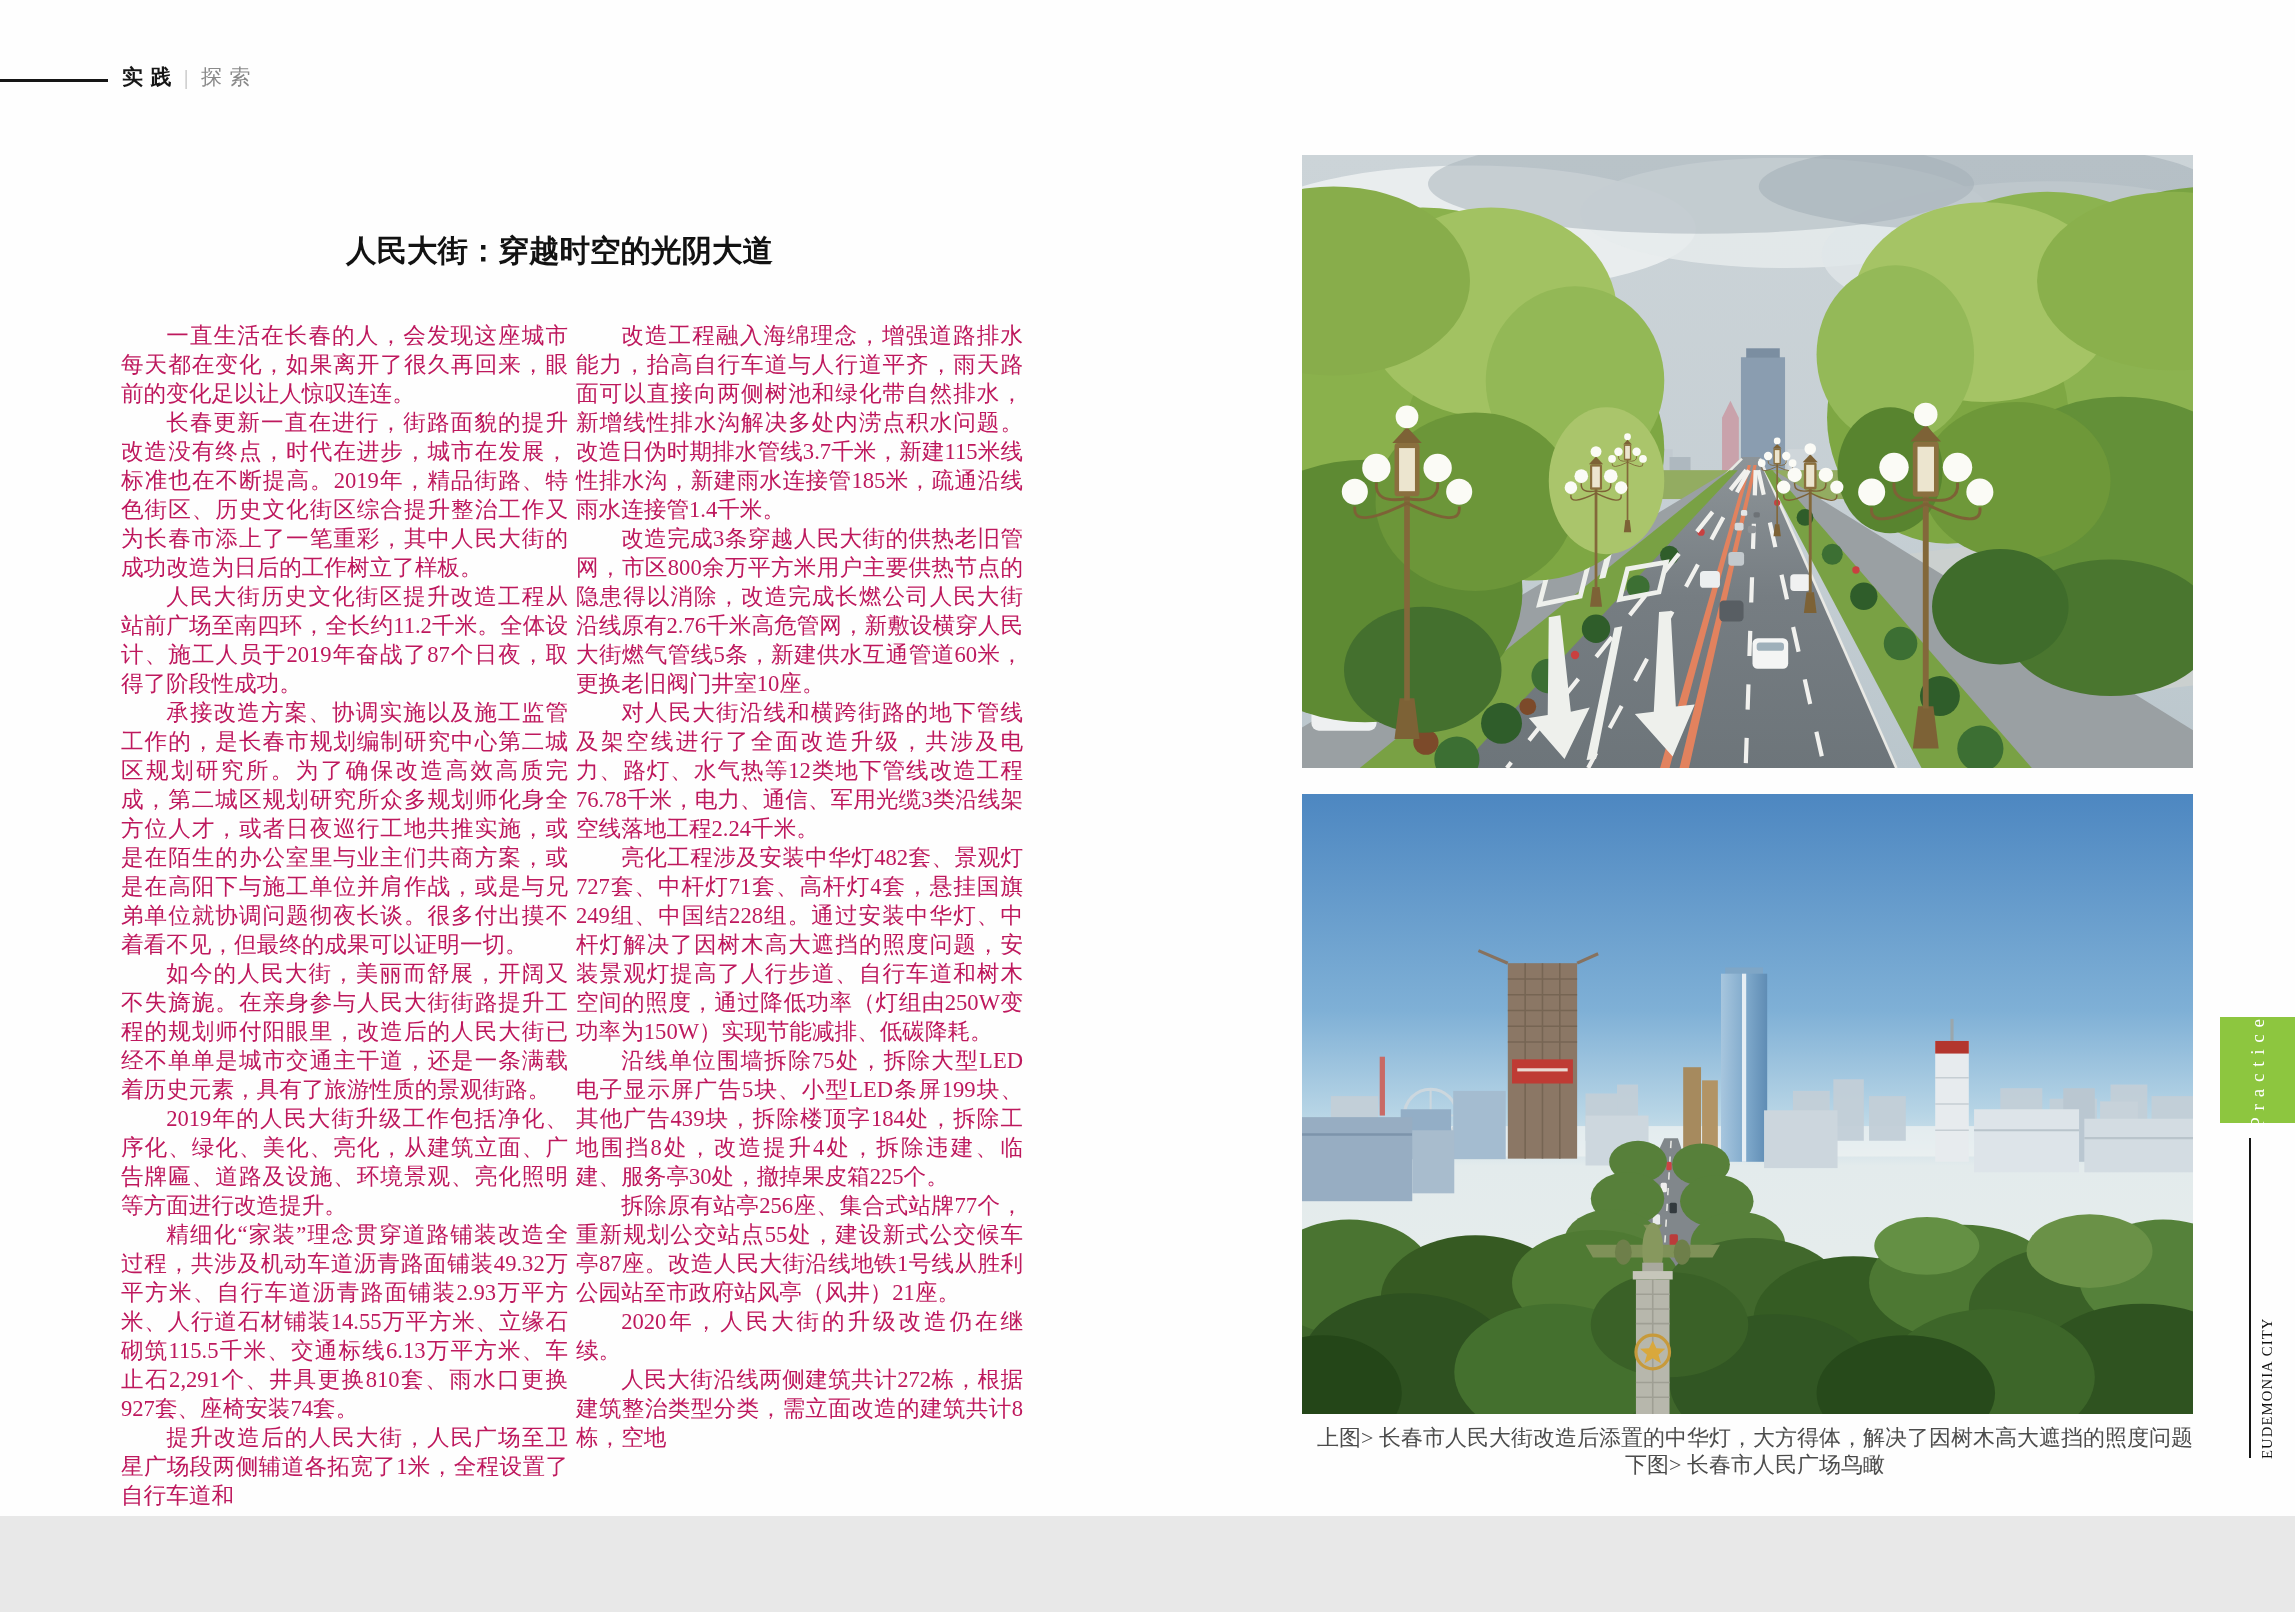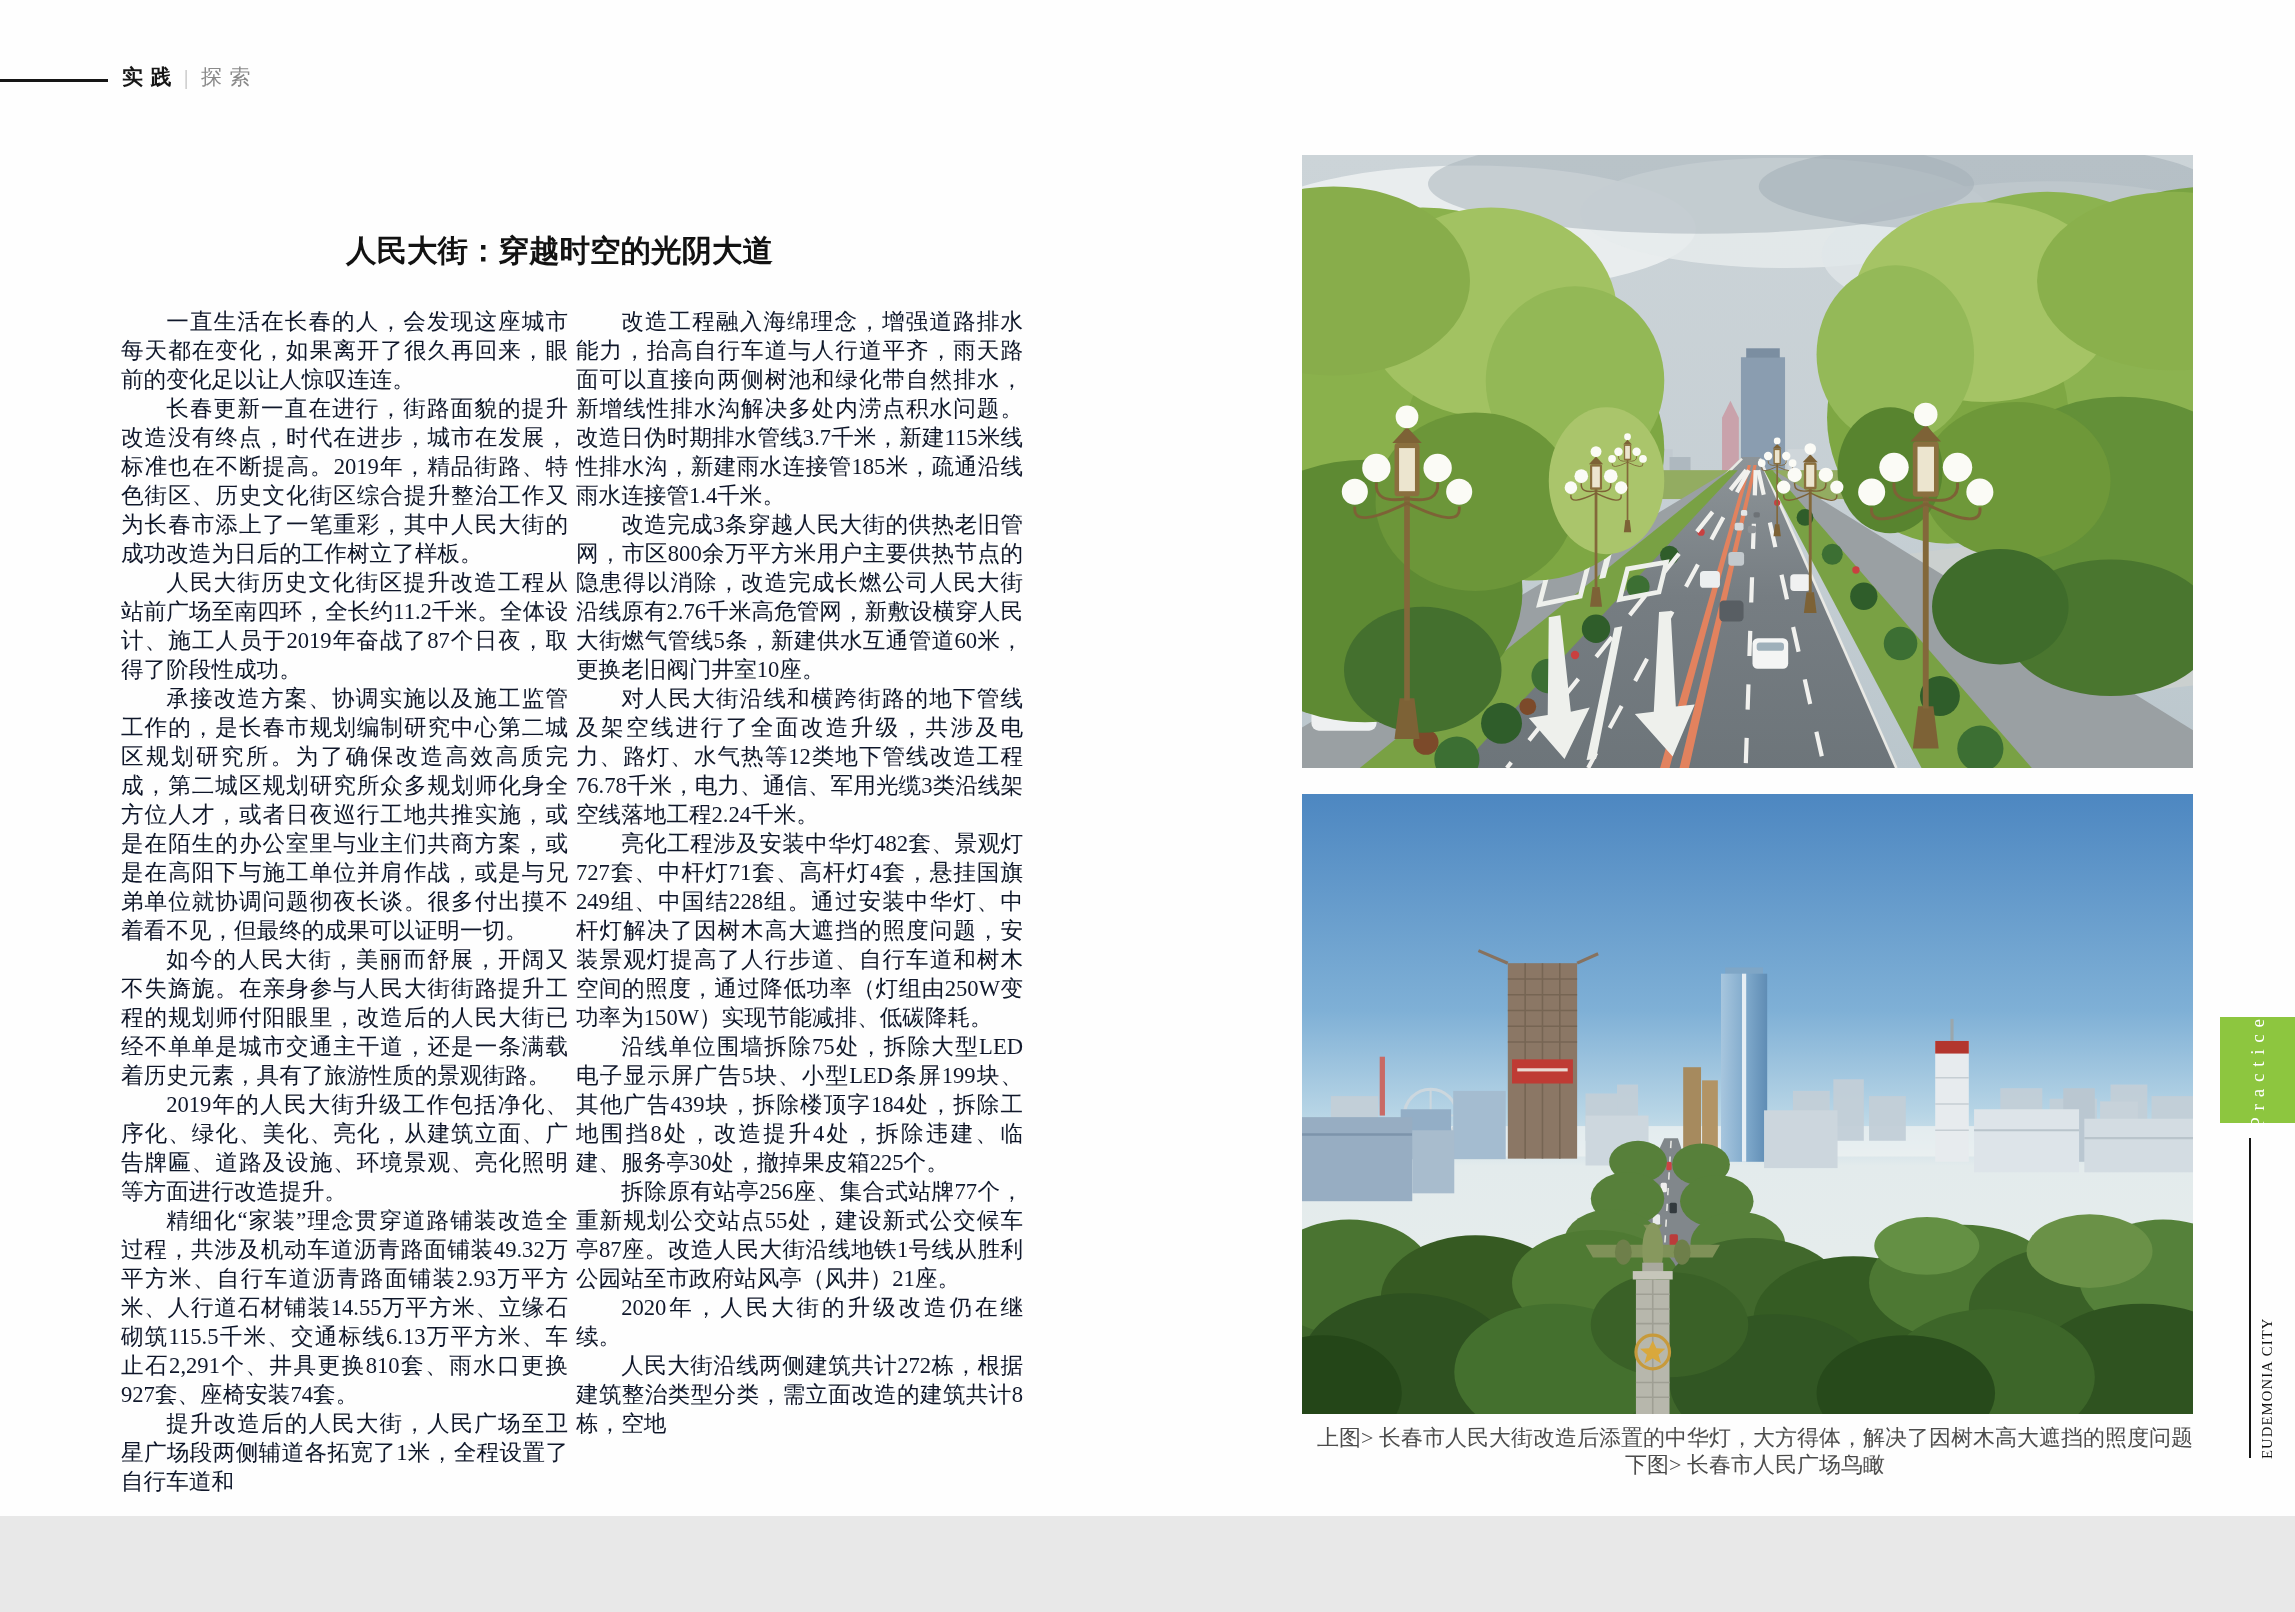--- a/index.html
+++ b/index.html
@@ -11,21 +11,21 @@
   .header{position:absolute;left:122px;top:63px;font-size:21px;letter-spacing:7.4px;color:#161616;white-space:nowrap;}
   .header .hb{font-weight:bold;}
   .header .hd{color:#b9b9b9;font-weight:300;margin:0 5.3px;}
   .header .hl{color:#8a8a8a;}
 
   
   .title{position:absolute;left:346px;top:211px;font-size:30.5px;white-space:nowrap;color:#121212;}
   .title .ts{font-weight:bold;}
 
   
-  .col{position:absolute;top:307px;font-size:22.6px;line-height:29px;text-align:justify;color:#0f172a;}
+  .col{position:absolute;top:321px;font-size:22.6px;line-height:29px;text-align:justify;color:#be185d;}
   .col p{margin:0;text-indent:2em;}
   .col p.cont{text-indent:0;}
   .col1{left:121px;width:447px;}
   .col2{left:576px;width:447px;}
 
   
   figure{margin:0;position:absolute;left:1302px;overflow:hidden;background:#cfd6da;}
   .photo1{top:155px;width:891px;height:613px;}
   .photo2{top:794px;width:891px;height:620px;}
   figure svg{display:block;width:100%;height:100%;}

